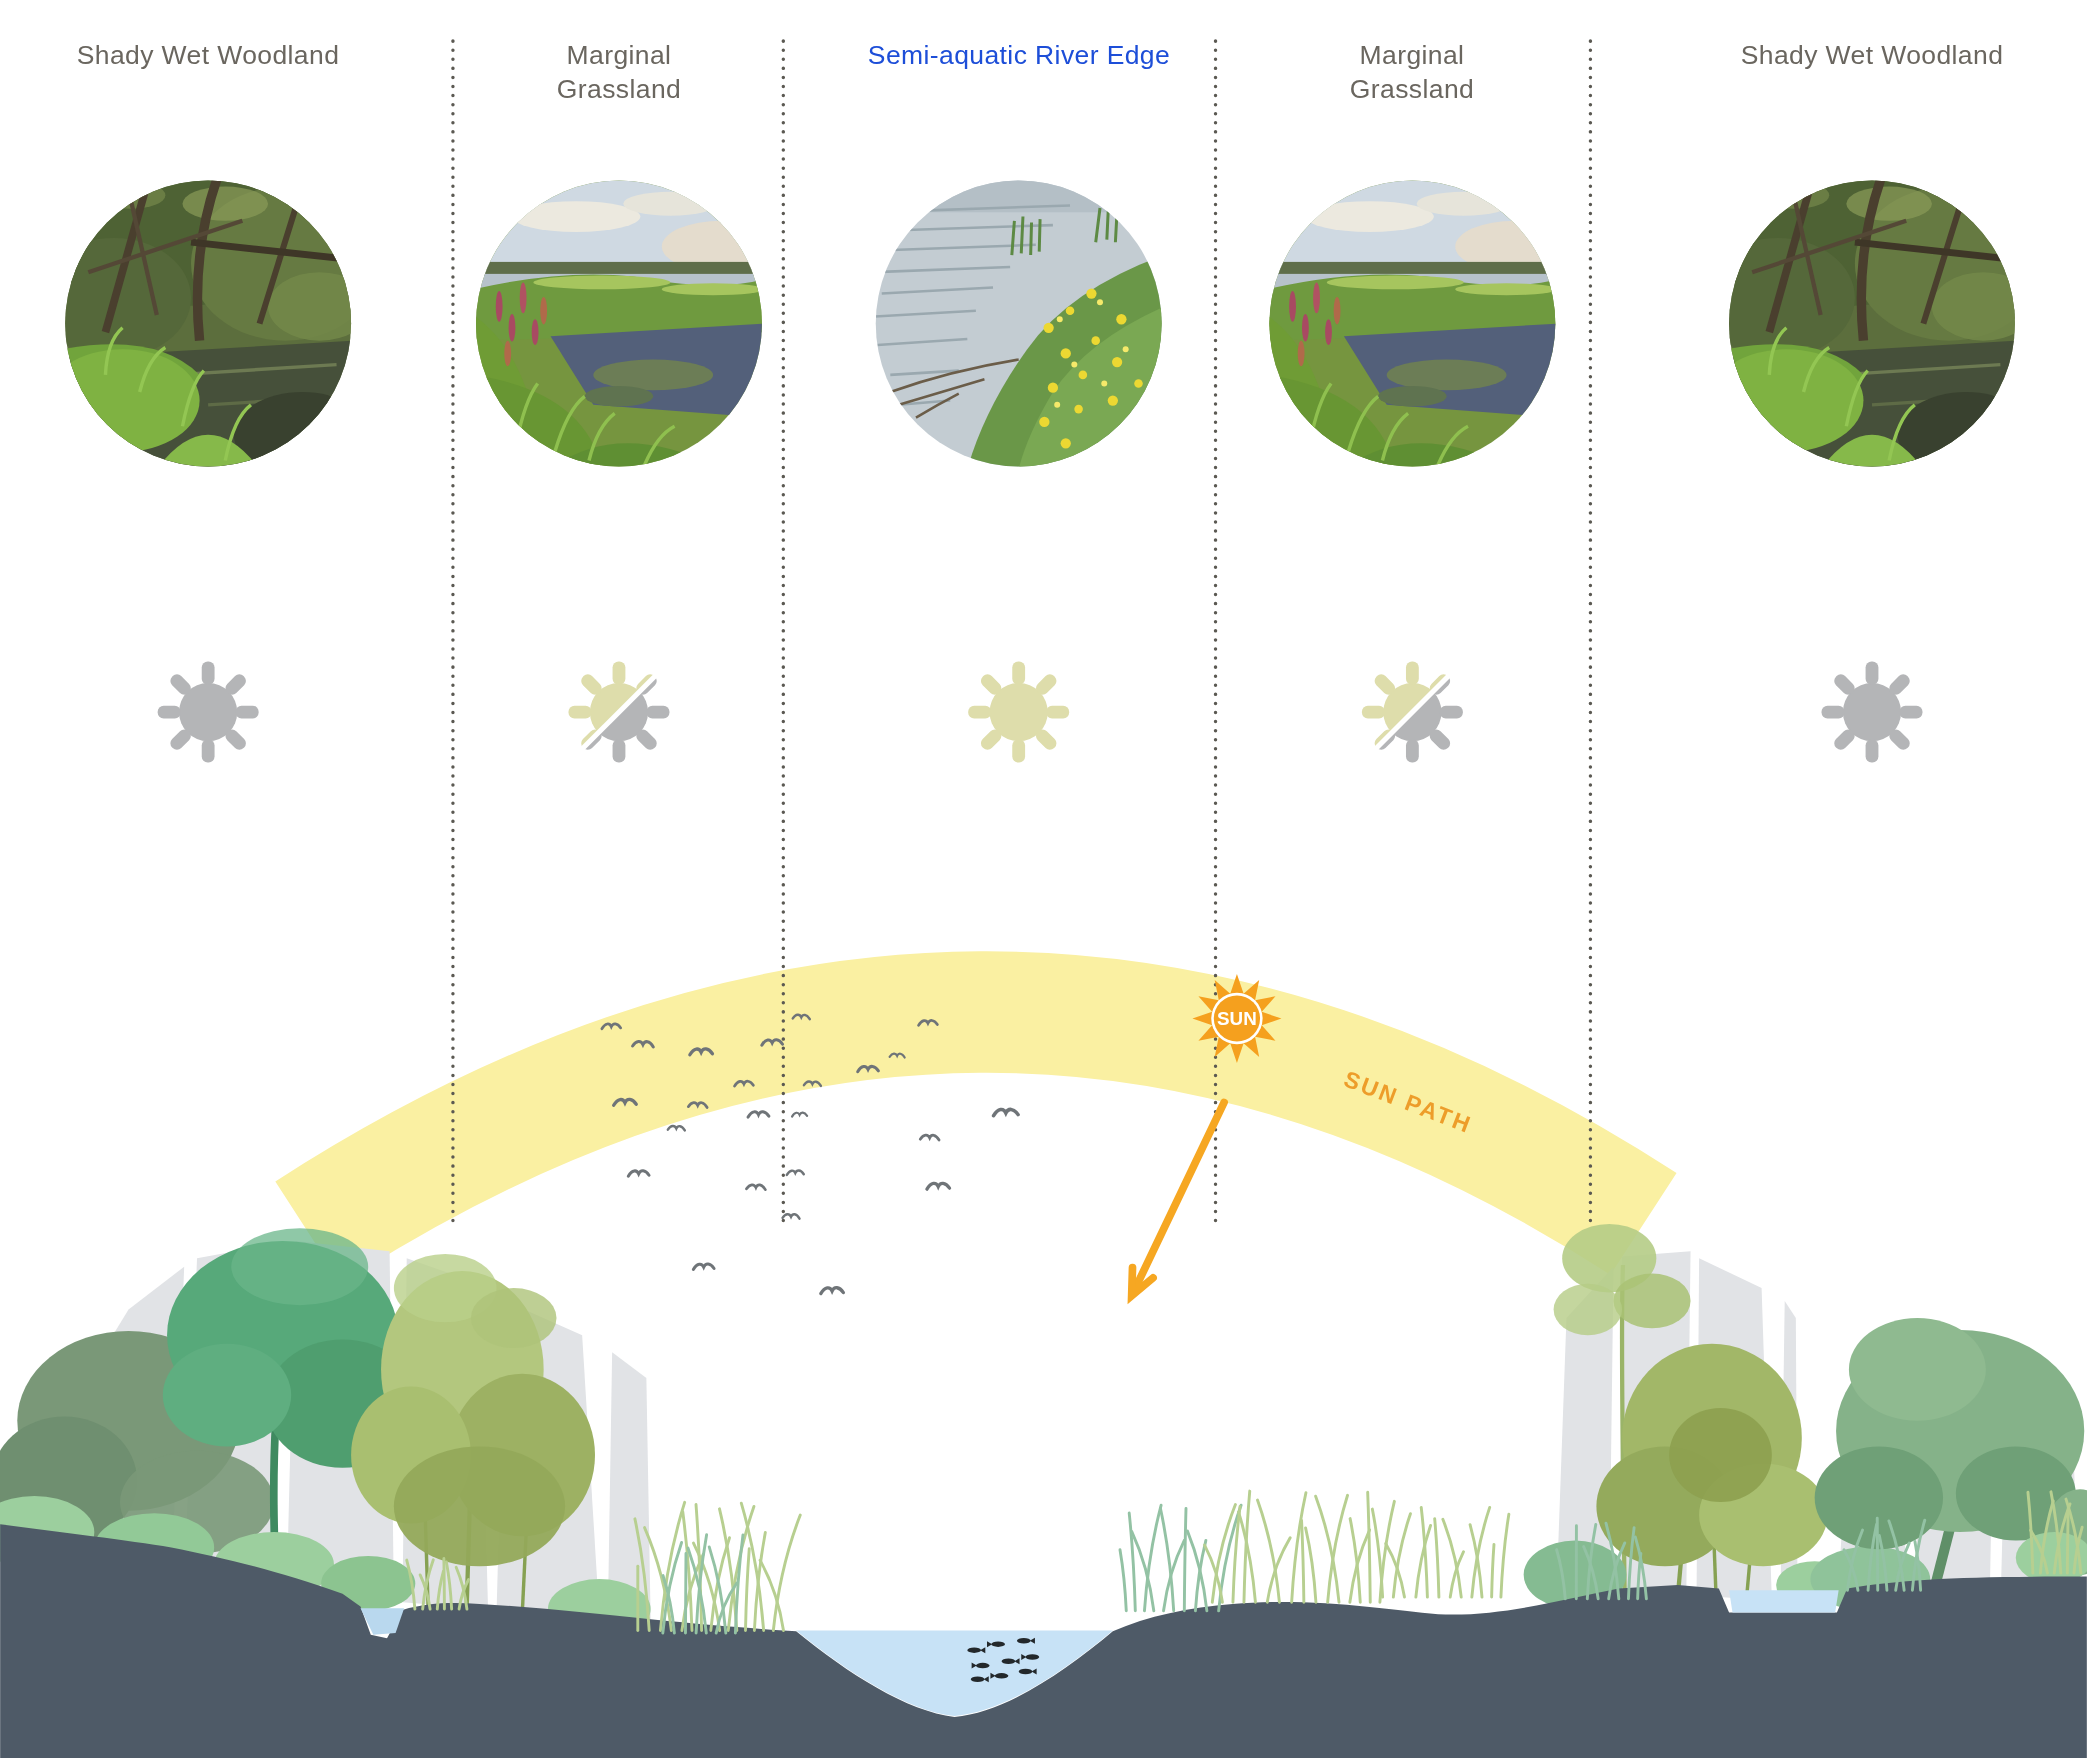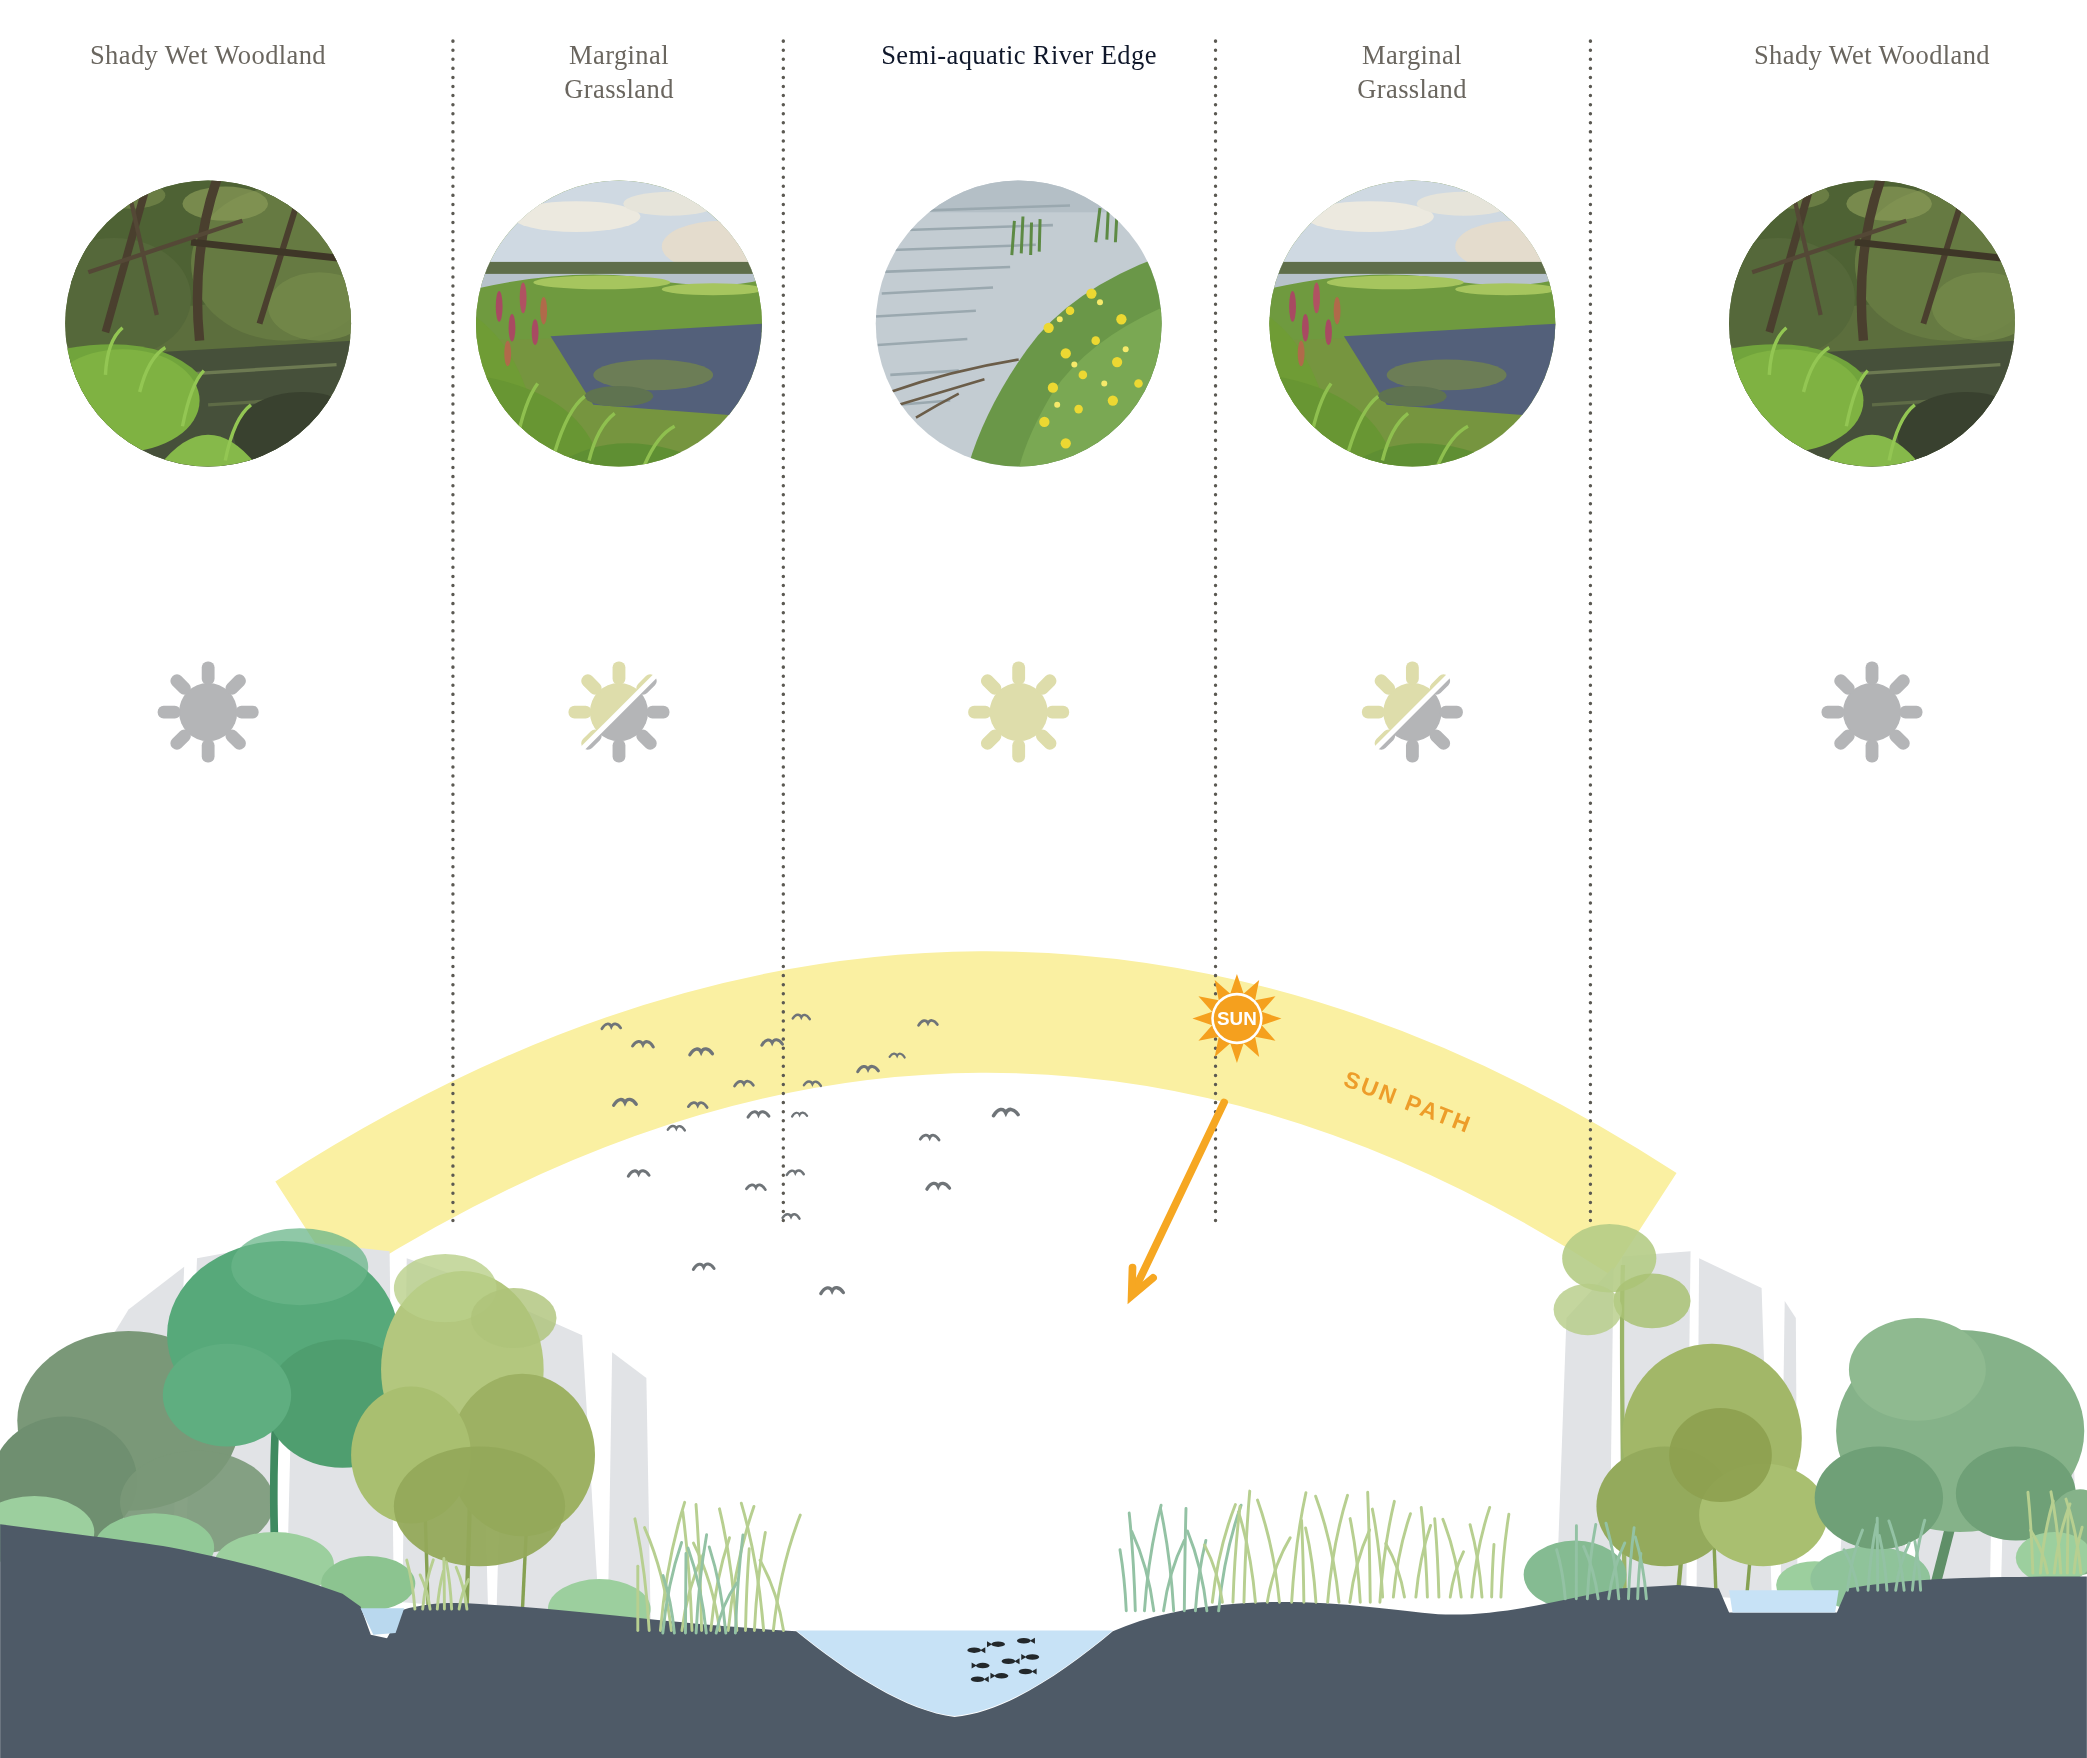--- a/index.html
+++ b/index.html
@@ -1,21 +1,21 @@
 <!DOCTYPE html>
 <html style="font-size:13.7px"><head>
 <meta charset="utf-8">
 <style>
   html,body{margin:0;padding:0;background:#ffffff;}
   .canvas{position:relative;width:2087px;height:1758px;background:#ffffff;overflow:hidden;
           font-family:"Liberation Sans", sans-serif;}
   .canvas svg{position:absolute;left:0;top:0;}
   #labelLayer{position:absolute;left:0;top:0;width:100%;height:100%;pointer-events:none;}
   .col-label{position:absolute;top:38px;width:308px;text-align:center;font-size:26.5px;
-             line-height:34px;white-space:pre-line;letter-spacing:0.4px;font-family:Liberation Serif, serif;}
+             line-height:34px;white-space:pre-line;letter-spacing:0.4px;}
 </style>
 </head>
 <body>
 
 <div class="canvas">
 <svg id="scene" width="2087" height="1758" viewBox="0 0 2438 2054" xmlns="http://www.w3.org/2000/svg">
   <defs>
     <clipPath id="clipCircle" clipPathUnits="userSpaceOnUse">
           <circle cx="0" cy="0" r="167"></circle>
         </clipPath>
@@ -423,19 +423,19 @@
         <g transform="translate(2187,832)">
           <use href="#sunShape" xlink:href="#sunShape" fill="#b4b5b7"></use>
         </g>
       </g>
 </svg>
 
 <div id="labelLayer">
       <div class="col-label" style="left: 54px; color: rgb(106, 102, 95);">Shady Wet Woodland</div>
       <div class="col-label" style="left: 465px; color: rgb(106, 102, 95);">Marginal
 Grassland</div>
-      <div class="col-label" style="left: 865px; color: #0f172a;">Semi-aquatic River Edge</div>
+      <div class="col-label" style="left: 865px; color: #1d4ed8;">Semi-aquatic River Edge</div>
       <div class="col-label" style="left: 1258px; color: rgb(106, 102, 95);">Marginal
 Grassland</div>
       <div class="col-label" style="left: 1718px; color: rgb(106, 102, 95);">Shady Wet Woodland</div>
     </div>
 </div>
 
 
 </body></html>

